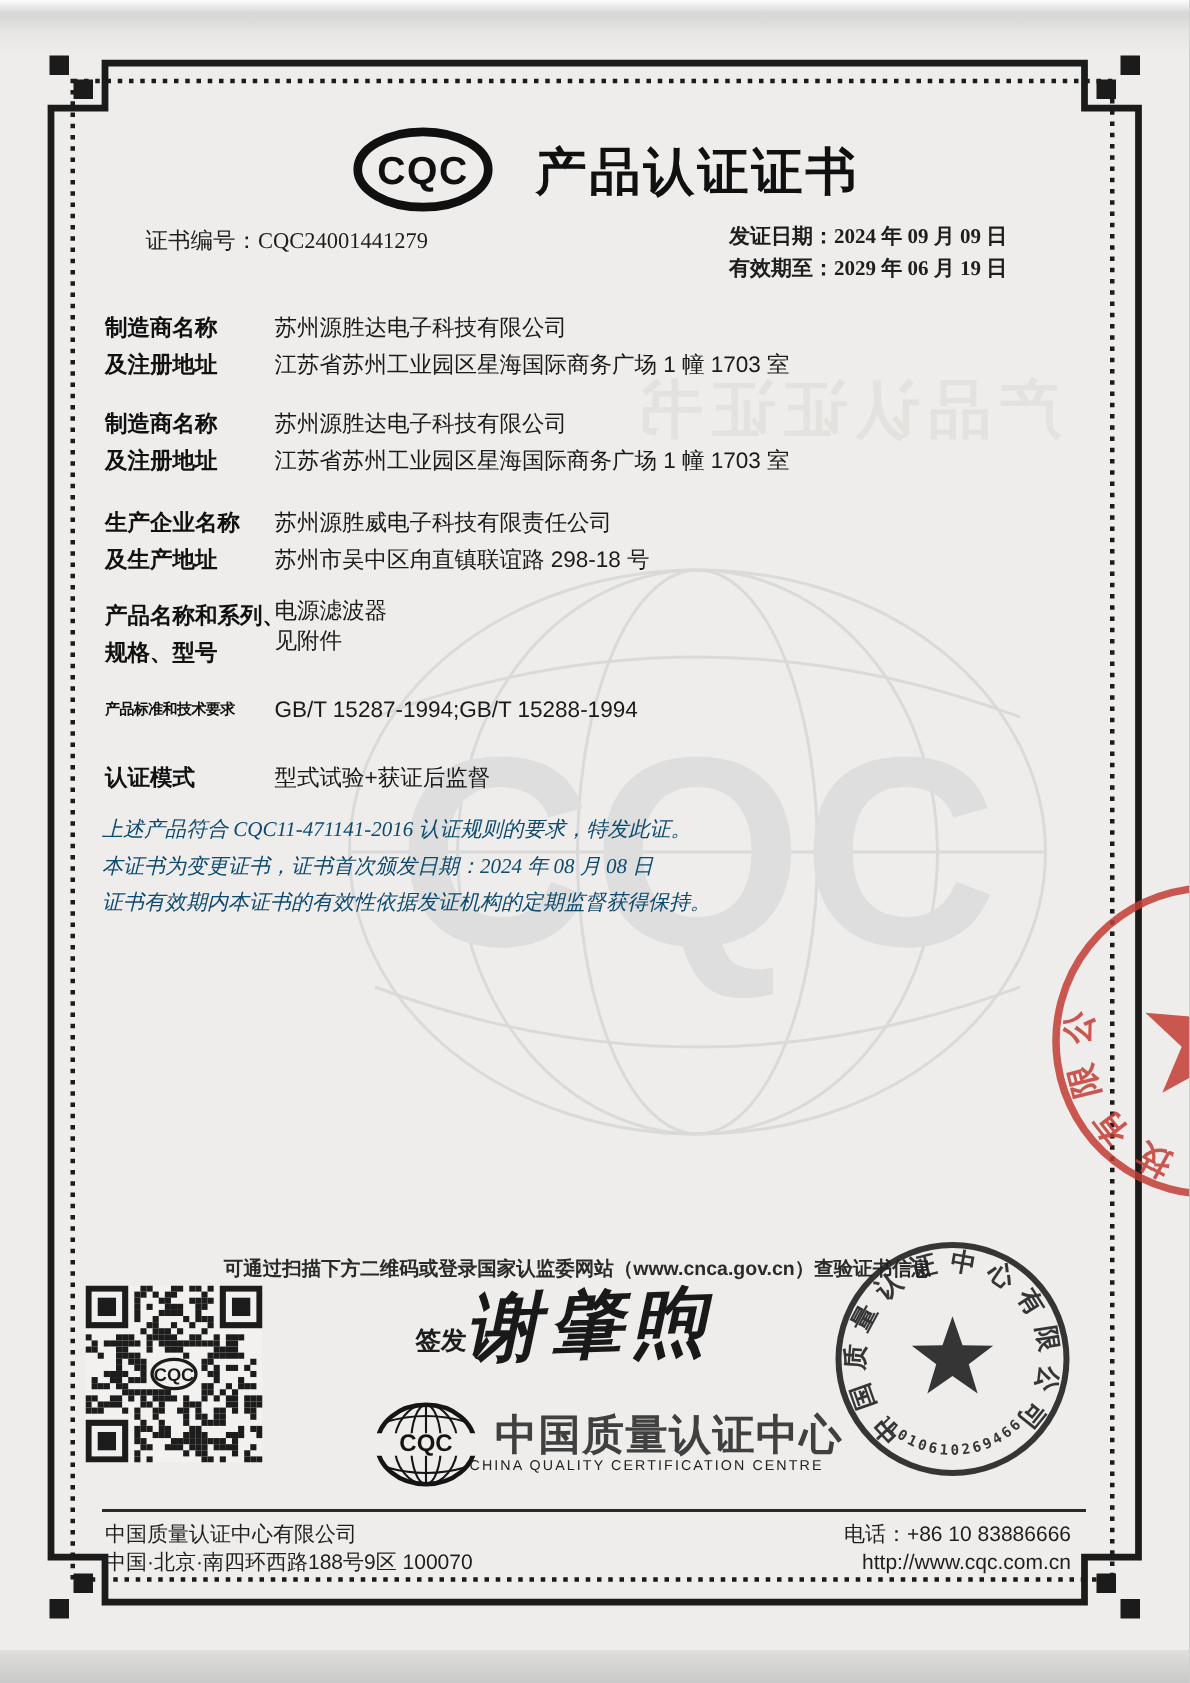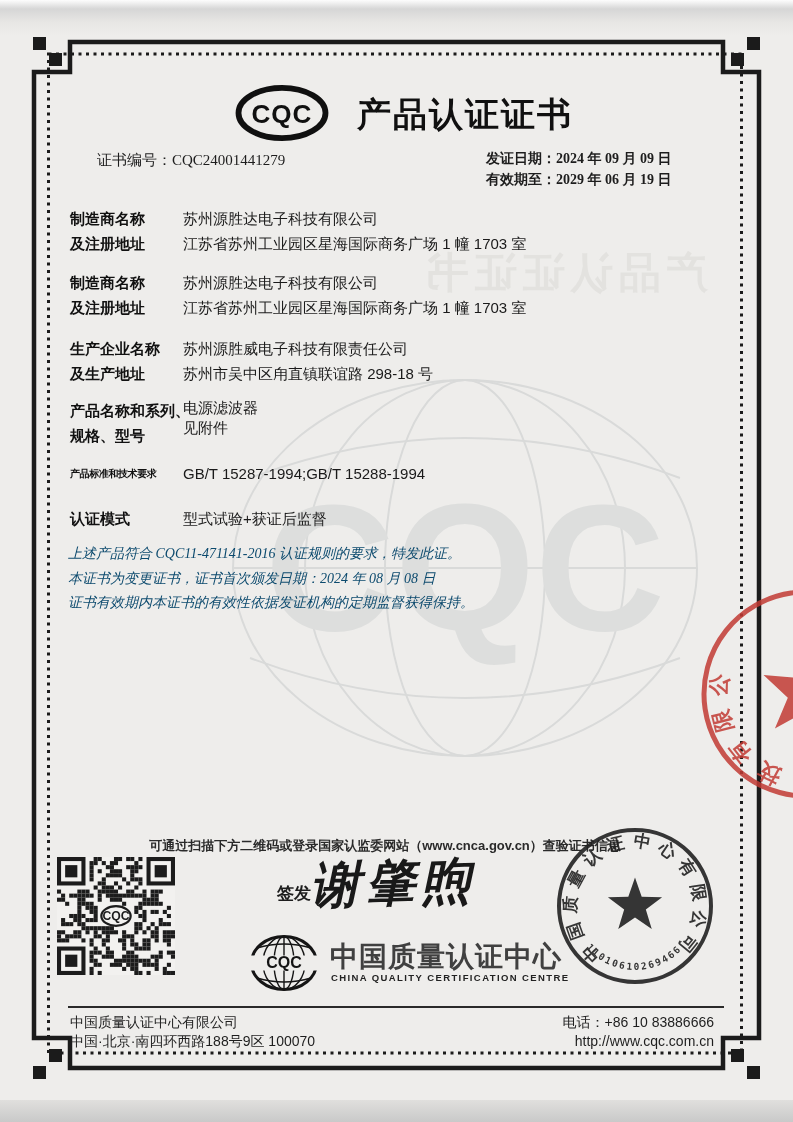--- a/index.html
+++ b/index.html
@@ -32,21 +32,21 @@
   .verify{left:85px;top:837px;width:600px;text-align:center;font-size:13px;font-weight:600;color:#2a2a2a;}
   .qr{left:57px;top:857px;width:118px;height:118px;}
   .sign-label{left:256px;top:882px;font-size:17px;font-weight:bold;
     font-family:"Liberation Serif","DejaVu Serif",serif;margin-left:21px;}
   .signature{left:310px;top:850px;font-size:50px;font-weight:700;font-style:italic;
     font-family:"DejaVu Serif","Liberation Serif",serif;letter-spacing:5px;color:#191919;
     transform:rotate(-2deg);}
   
   .org-logo{left:249px;top:934px;width:70px;height:58px;}
   .org-name{left:330px;top:938px;font-size:28px;font-weight:800;color:#404040;letter-spacing:1px;}
-  .org-en{left:331px;top:972px;font-size:9.5px;font-weight:bold;letter-spacing:1.4px;color:#222;}
+  .org-en{left:313px;top:972px;font-size:9.5px;font-weight:normal;letter-spacing:1.4px;color:#222;}
   
   .divider{left:68px;top:1006px;width:656px;height:2px;background:#2a2a2a;}
   .footer-left{left:70px;top:1013px;font-size:14px;line-height:19px;color:#1e1e1e;}
   .footer-right{left:390px;top:1013px;width:324px;text-align:right;font-size:14px;line-height:19px;color:#1e1e1e;}
   .seal-black{left:545px;top:816px;width:180px;height:180px;opacity:.9;}
   .seal-red{left:694px;top:582px;width:224px;height:224px;opacity:.85;}
   .watermark{left:220px;top:368px;width:490px;height:400px;}
   .ghost{left:420px;top:245px;font-size:42px;font-weight:800;color:#d9d8d5;opacity:.5;
          transform:scaleX(-1);letter-spacing:6px;}
   svg{display:block;}

